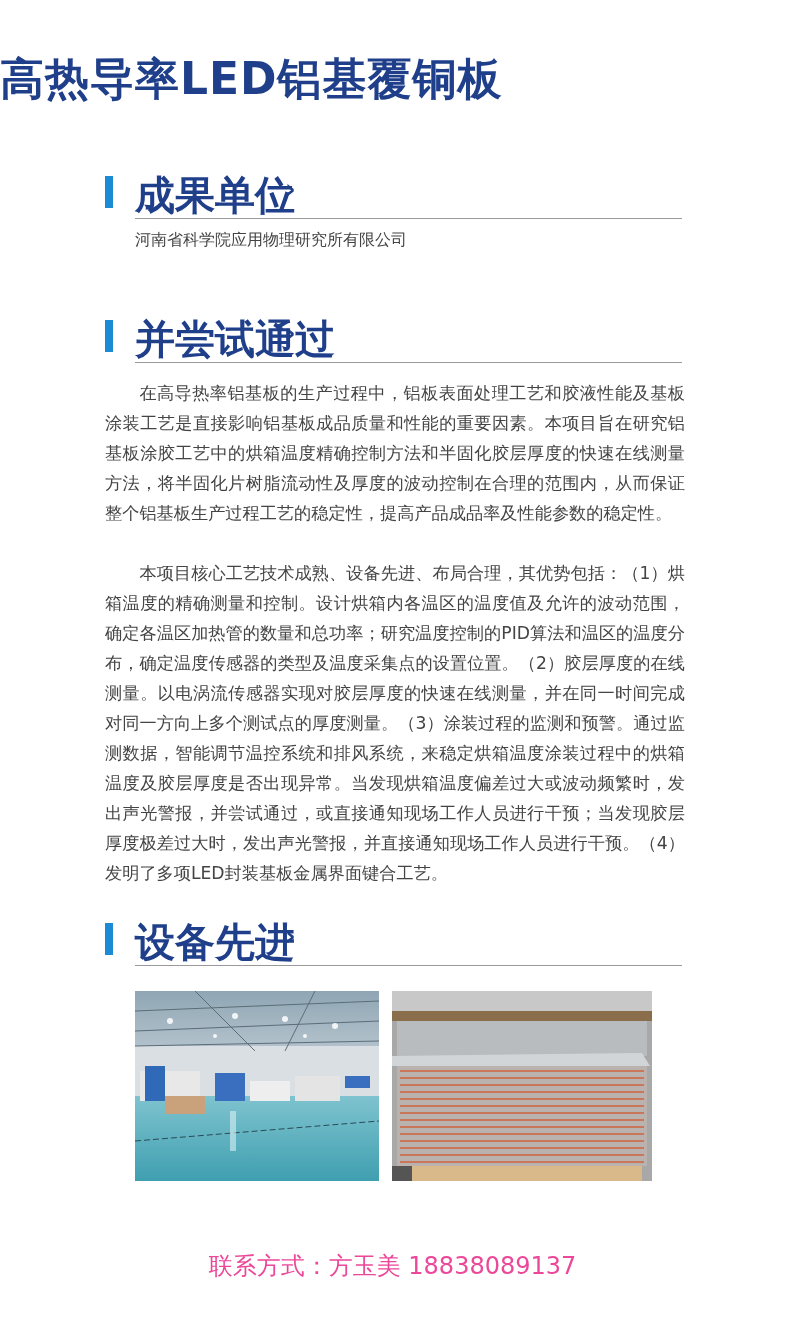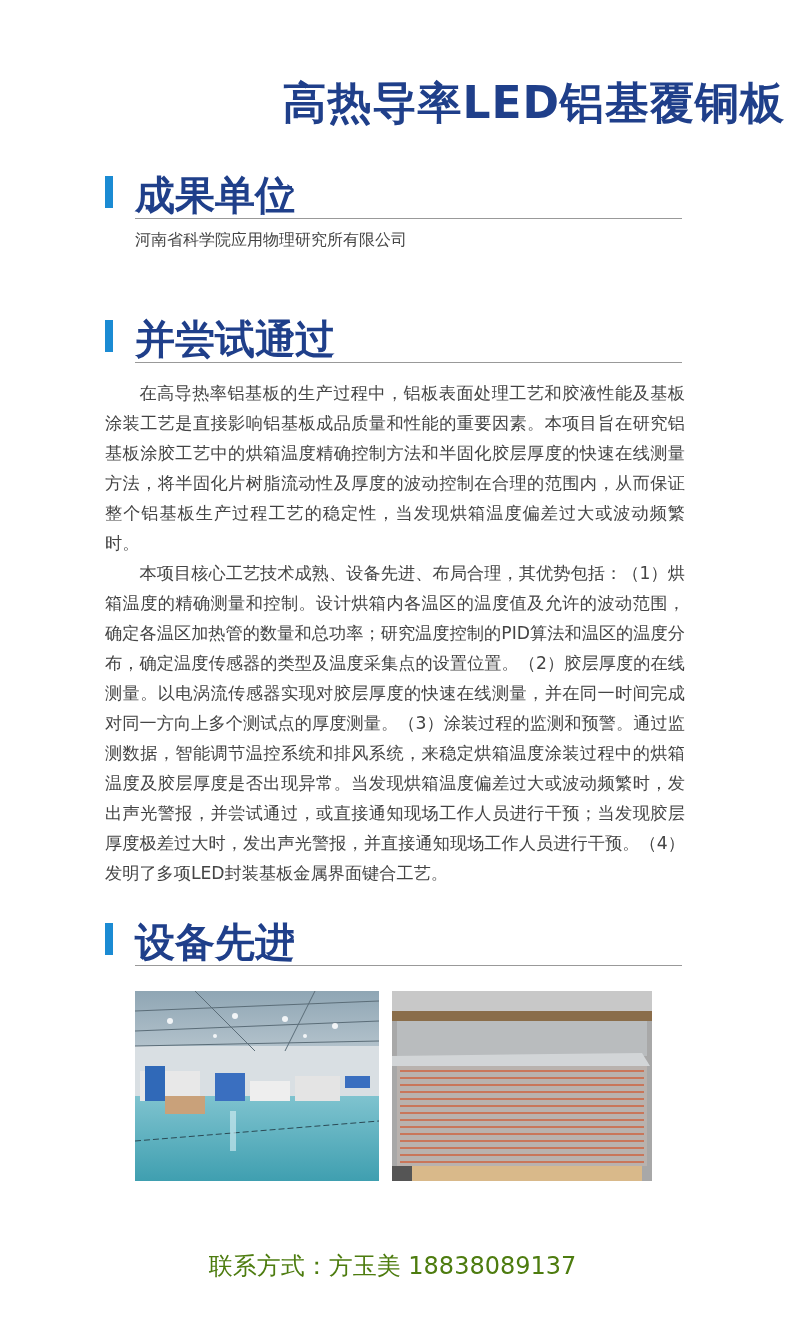--- a/index.html
+++ b/index.html
@@ -1,50 +1,50 @@
 <!DOCTYPE html>
 <html><head>
 <meta charset="utf-8">
 <style>
   html, body { margin:0; padding:0; background:#ffffff; }
   body { width:785px; height:1320px; position:relative; overflow:hidden;
          font-family:"DejaVu Sans","Liberation Sans",sans-serif; }
-  .title { position:absolute; left:0; top:50px; width:785px; text-align:right;
-           font-size:44px; font-weight:bold; color:#1f3f8a; letter-spacing:1px;margin-top:24px; }
+  .title { position:absolute; left:0; top:50px; width:785px; text-align:left;
+           font-size:44px; font-weight:bold; color:#1f3f8a; letter-spacing:1px; }
   .sec { position:absolute; left:105px; width:577px; }
   .sec-bar { position:absolute; left:0; top:8px; width:8px; height:32px; background:#1b8bd3; }
   .sec-title { position:absolute; left:30px; top:0; font-size:40px; font-weight:bold; color:#1f3f8a; }
   .sec-chev { position:absolute; top:6px; font-size:26px; color:#1f3f8a; font-weight:bold; }
   .sec-line { position:absolute; left:30px; top:50px; width:547px; height:1px; background:#999; }
   .unit { position:absolute; left:135px; top:230px; font-size:16px; color:#444; }
   .para { position:absolute; left:105px; width:580px; font-size:17.2px; line-height:30px; color:#444;
           text-align:justify; margin:0; }
   .photo { position:absolute; top:991px; height:190px; overflow:hidden; }
-  .contact { position:absolute; left:0; top:1250px; width:785px; text-align:center; font-size:24px; color:#4d7c0f; }
+  .contact { position:absolute; left:0; top:1250px; width:785px; text-align:center; font-size:24px; color:#ec4899; }
 </style>
 </head>
 <body>
 
 <div class="title">高热导率LED铝基覆铜板</div>
 
 <div class="sec" style="top:168px;">
   <div class="sec-bar"></div>
   <div class="sec-title">成果单位</div>
   <div class="sec-chev" style="left:180px;">›</div>
   <div class="sec-line"></div>
 </div>
 <div class="unit">河南省科学院应用物理研究所有限公司</div>
 
 <div class="sec" style="top:312px;">
   <div class="sec-bar"></div>
   <div class="sec-title">并尝试通过</div>
   <div class="sec-chev" style="left:180px;">›</div>
   <div class="sec-line"></div>
 </div>
-<p class="para" style="top:378px; text-indent:2em;">在高导热率铝基板的生产过程中，铝板表面处理工艺和胶液性能及基板涂装工艺是直接影响铝基板成品质量和性能的重要因素。本项目旨在研究铝基板涂胶工艺中的烘箱温度精确控制方法和半固化胶层厚度的快速在线测量方法，将半固化片树脂流动性及厚度的波动控制在合理的范围内，从而保证整个铝基板生产过程工艺的稳定性，当发现烘箱温度偏差过大或波动频繁时。</p>
+<p class="para" style="top:378px; text-indent:2em;">在高导热率铝基板的生产过程中，铝板表面处理工艺和胶液性能及基板涂装工艺是直接影响铝基板成品质量和性能的重要因素。本项目旨在研究铝基板涂胶工艺中的烘箱温度精确控制方法和半固化胶层厚度的快速在线测量方法，将半固化片树脂流动性及厚度的波动控制在合理的范围内，从而保证整个铝基板生产过程工艺的稳定性，提高产品成品率及性能参数的稳定性。</p>
 <p class="para" style="top:558px; text-indent:2em;">本项目核心工艺技术成熟、设备先进、布局合理，其优势包括：（1）烘箱温度的精确测量和控制。设计烘箱内各温区的温度值及允许的波动范围，确定各温区加热管的数量和总功率；研究温度控制的PID算法和温区的温度分布，确定温度传感器的类型及温度采集点的设置位置。（2）胶层厚度的在线测量。以电涡流传感器实现对胶层厚度的快速在线测量，并在同一时间完成对同一方向上多个测试点的厚度测量。（3）涂装过程的监测和预警。通过监测数据，智能调节温控系统和排风系统，来稳定烘箱温度涂装过程中的烘箱温度及胶层厚度是否出现异常。当发现烘箱温度偏差过大或波动频繁时，发出声光警报，并尝试通过，或直接通知现场工作人员进行干预；当发现胶层厚度极差过大时，发出声光警报，并直接通知现场工作人员进行干预。（4）发明了多项LED封装基板金属界面键合工艺。</p>
 
 <div class="sec" style="top:915px;">
   <div class="sec-bar"></div>
   <div class="sec-title">设备先进</div>
   <div class="sec-chev" style="left:180px;">›</div>
   <div class="sec-line"></div>
 </div>
 
 <div class="photo" style="left:135px; width:244px;">

